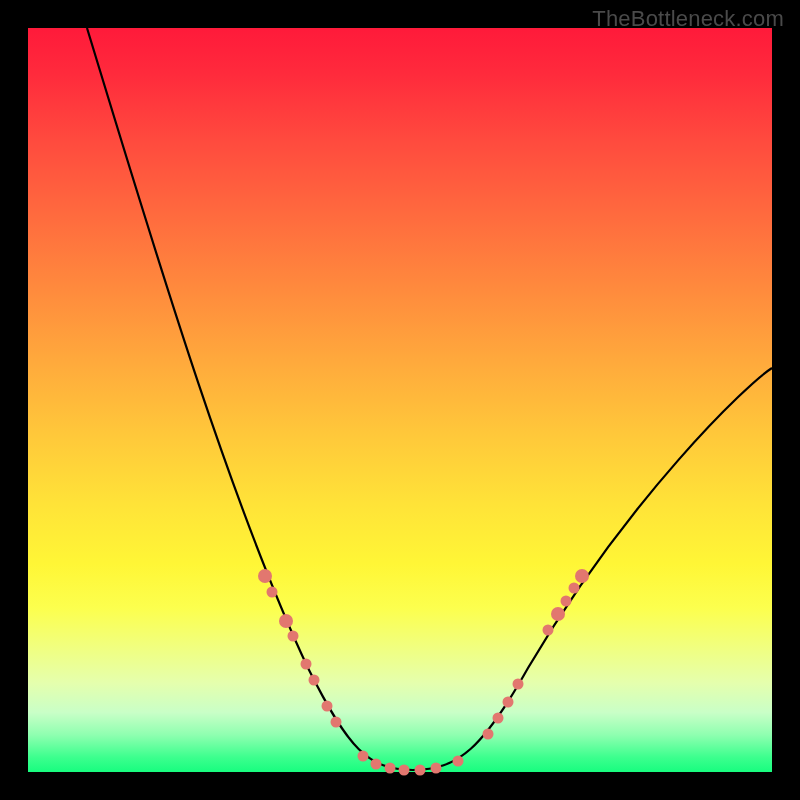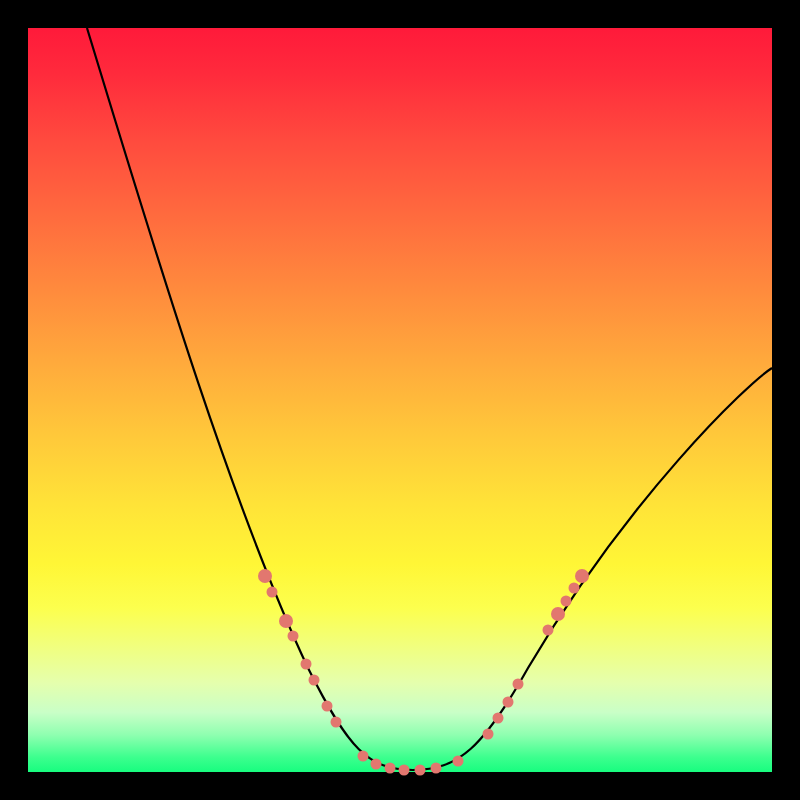--- a/index.html
+++ b/index.html
@@ -91,13 +91,14 @@
         <circle cx="480" cy="674" r="5.5" class="marker"></circle>
         <circle cx="490" cy="656" r="5.5" class="marker"></circle>
         <circle cx="520" cy="602" r="5.5" class="marker"></circle>
         <circle cx="530" cy="586" r="7" class="marker"></circle>
         <circle cx="538" cy="573" r="5.5" class="marker"></circle>
         <circle cx="546" cy="560" r="5.5" class="marker"></circle>
         <circle cx="554" cy="548" r="7" class="marker"></circle>
       </g>
   </svg>
 
+  <div class="watermark">TheBottleneck.com</div>
 </div>
 
 </body></html>

